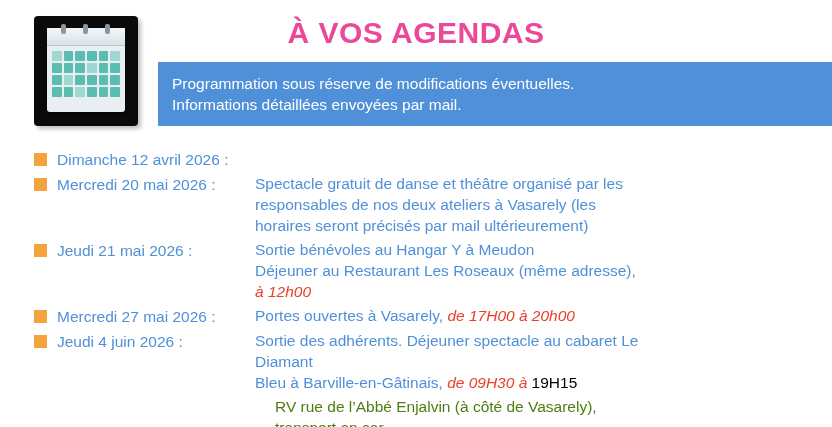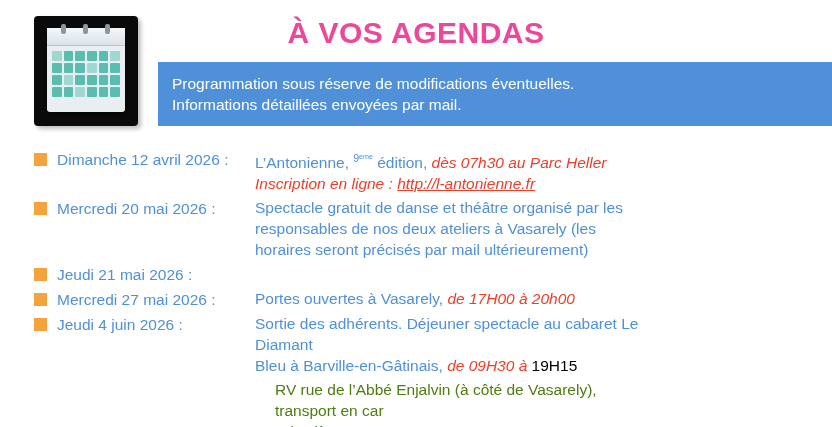--- a/index.html
+++ b/index.html
@@ -202,35 +202,35 @@
     <div>Programmation sous réserve de modifications éventuelles.</div>
     <div>Informations détaillées envoyées par mail.</div>
   </div>
 </div>
 
 <div class="agenda">
 
   <div class="row">
     <span class="bullet"></span>
     <div class="date">Dimanche 12 avril 2026 :</div>
-    <div class="desc">
-      <span>L’Antonienne, </span><span class="sup">9ᵉᵐᵉ</span><span> édition, </span><span class="red-italic">dès 07h30 au Parc Heller</span><br>
-      <span class="red-italic">Inscription en ligne : </span><span class="red-italic-underline">http://l-antonienne.fr</span>
-    </div>
   </div>
 
   <div class="row">
     <span class="bullet"></span>
     <div class="date">Mercredi 20 mai 2026 :</div>
     <div class="desc">Spectacle gratuit de danse et théâtre organisé par les responsables de nos deux ateliers à Vasarely (les horaires seront précisés par mail ultérieurement)</div>
   </div>
 
   <div class="row">
     <span class="bullet"></span>
     <div class="date">Jeudi 21 mai 2026 :</div>
+    <div class="desc">
+      <span>Sortie bénévoles au Hangar Y à Meudon</span><br>
+      <span>Déjeuner au Restaurant Les Roseaux (même adresse), </span><span class="red-italic">à 12h00</span>
+    </div>
   </div>
 
   <div class="row">
     <span class="bullet"></span>
     <div class="date">Mercredi 27 mai 2026 :</div>
     <div class="desc">
       <span>Portes ouvertes à Vasarely, </span><span class="red-italic">de 17H00 à 20h00</span>
     </div>
   </div>
 

